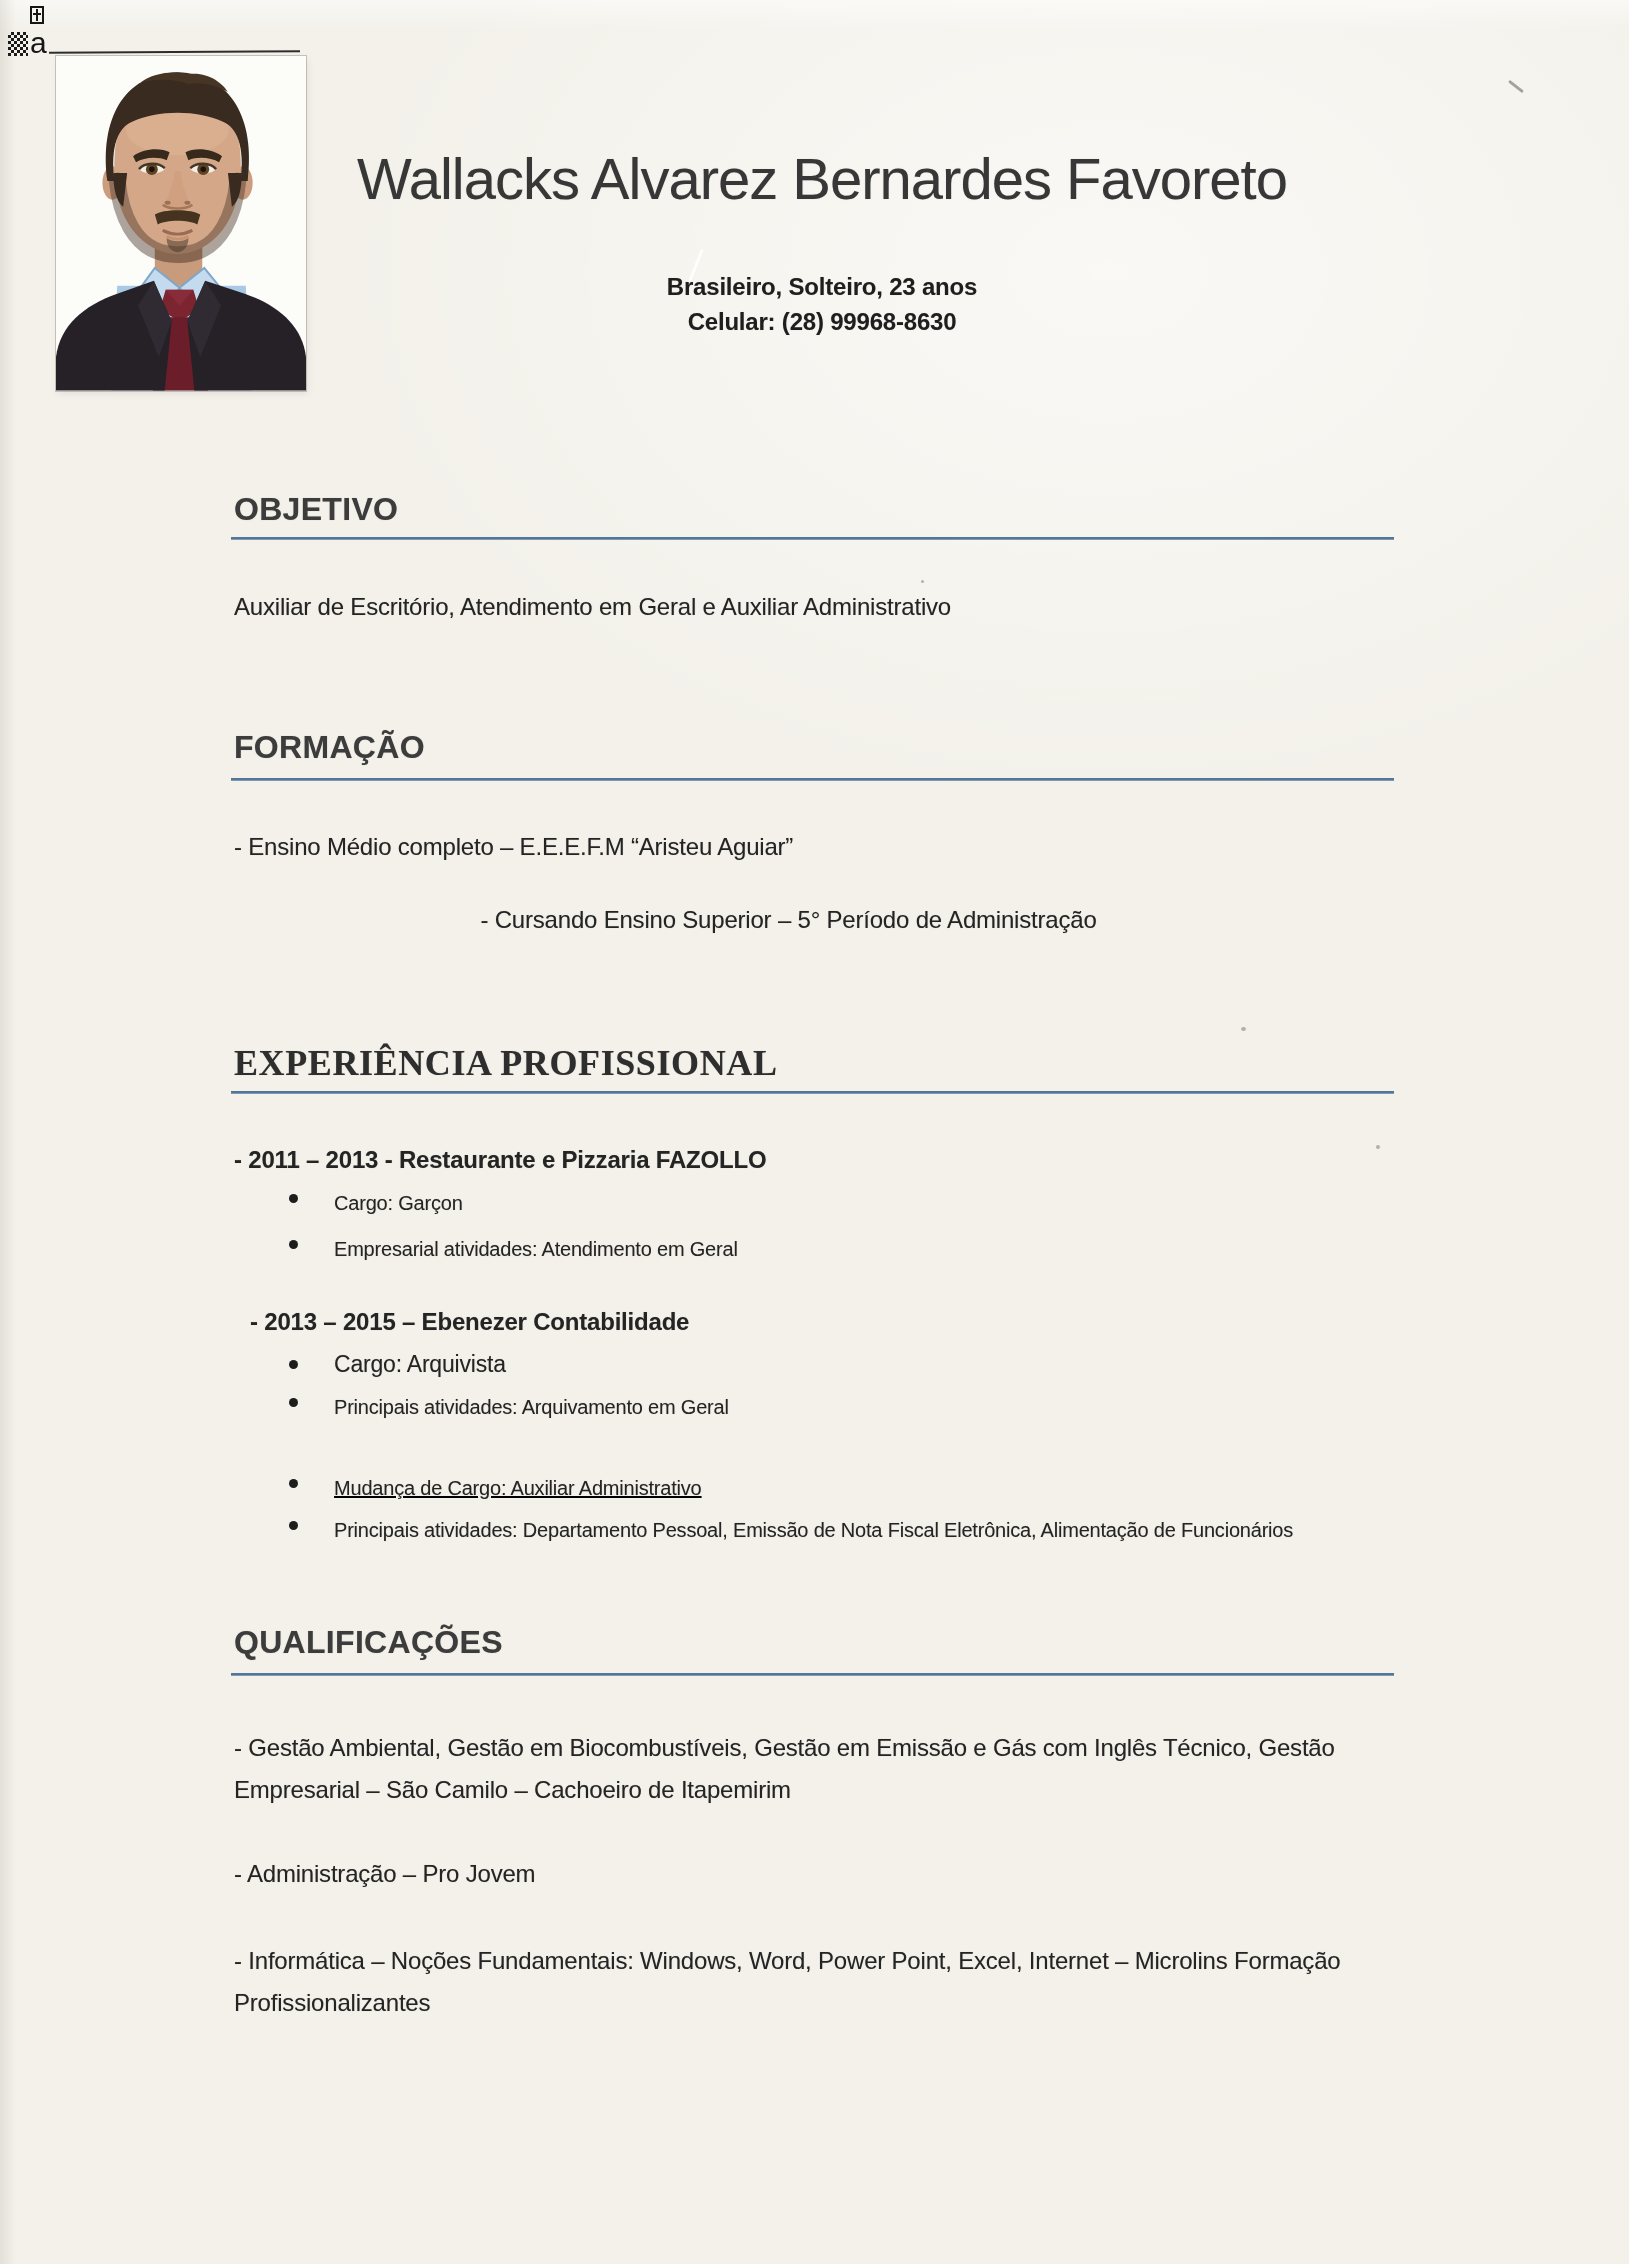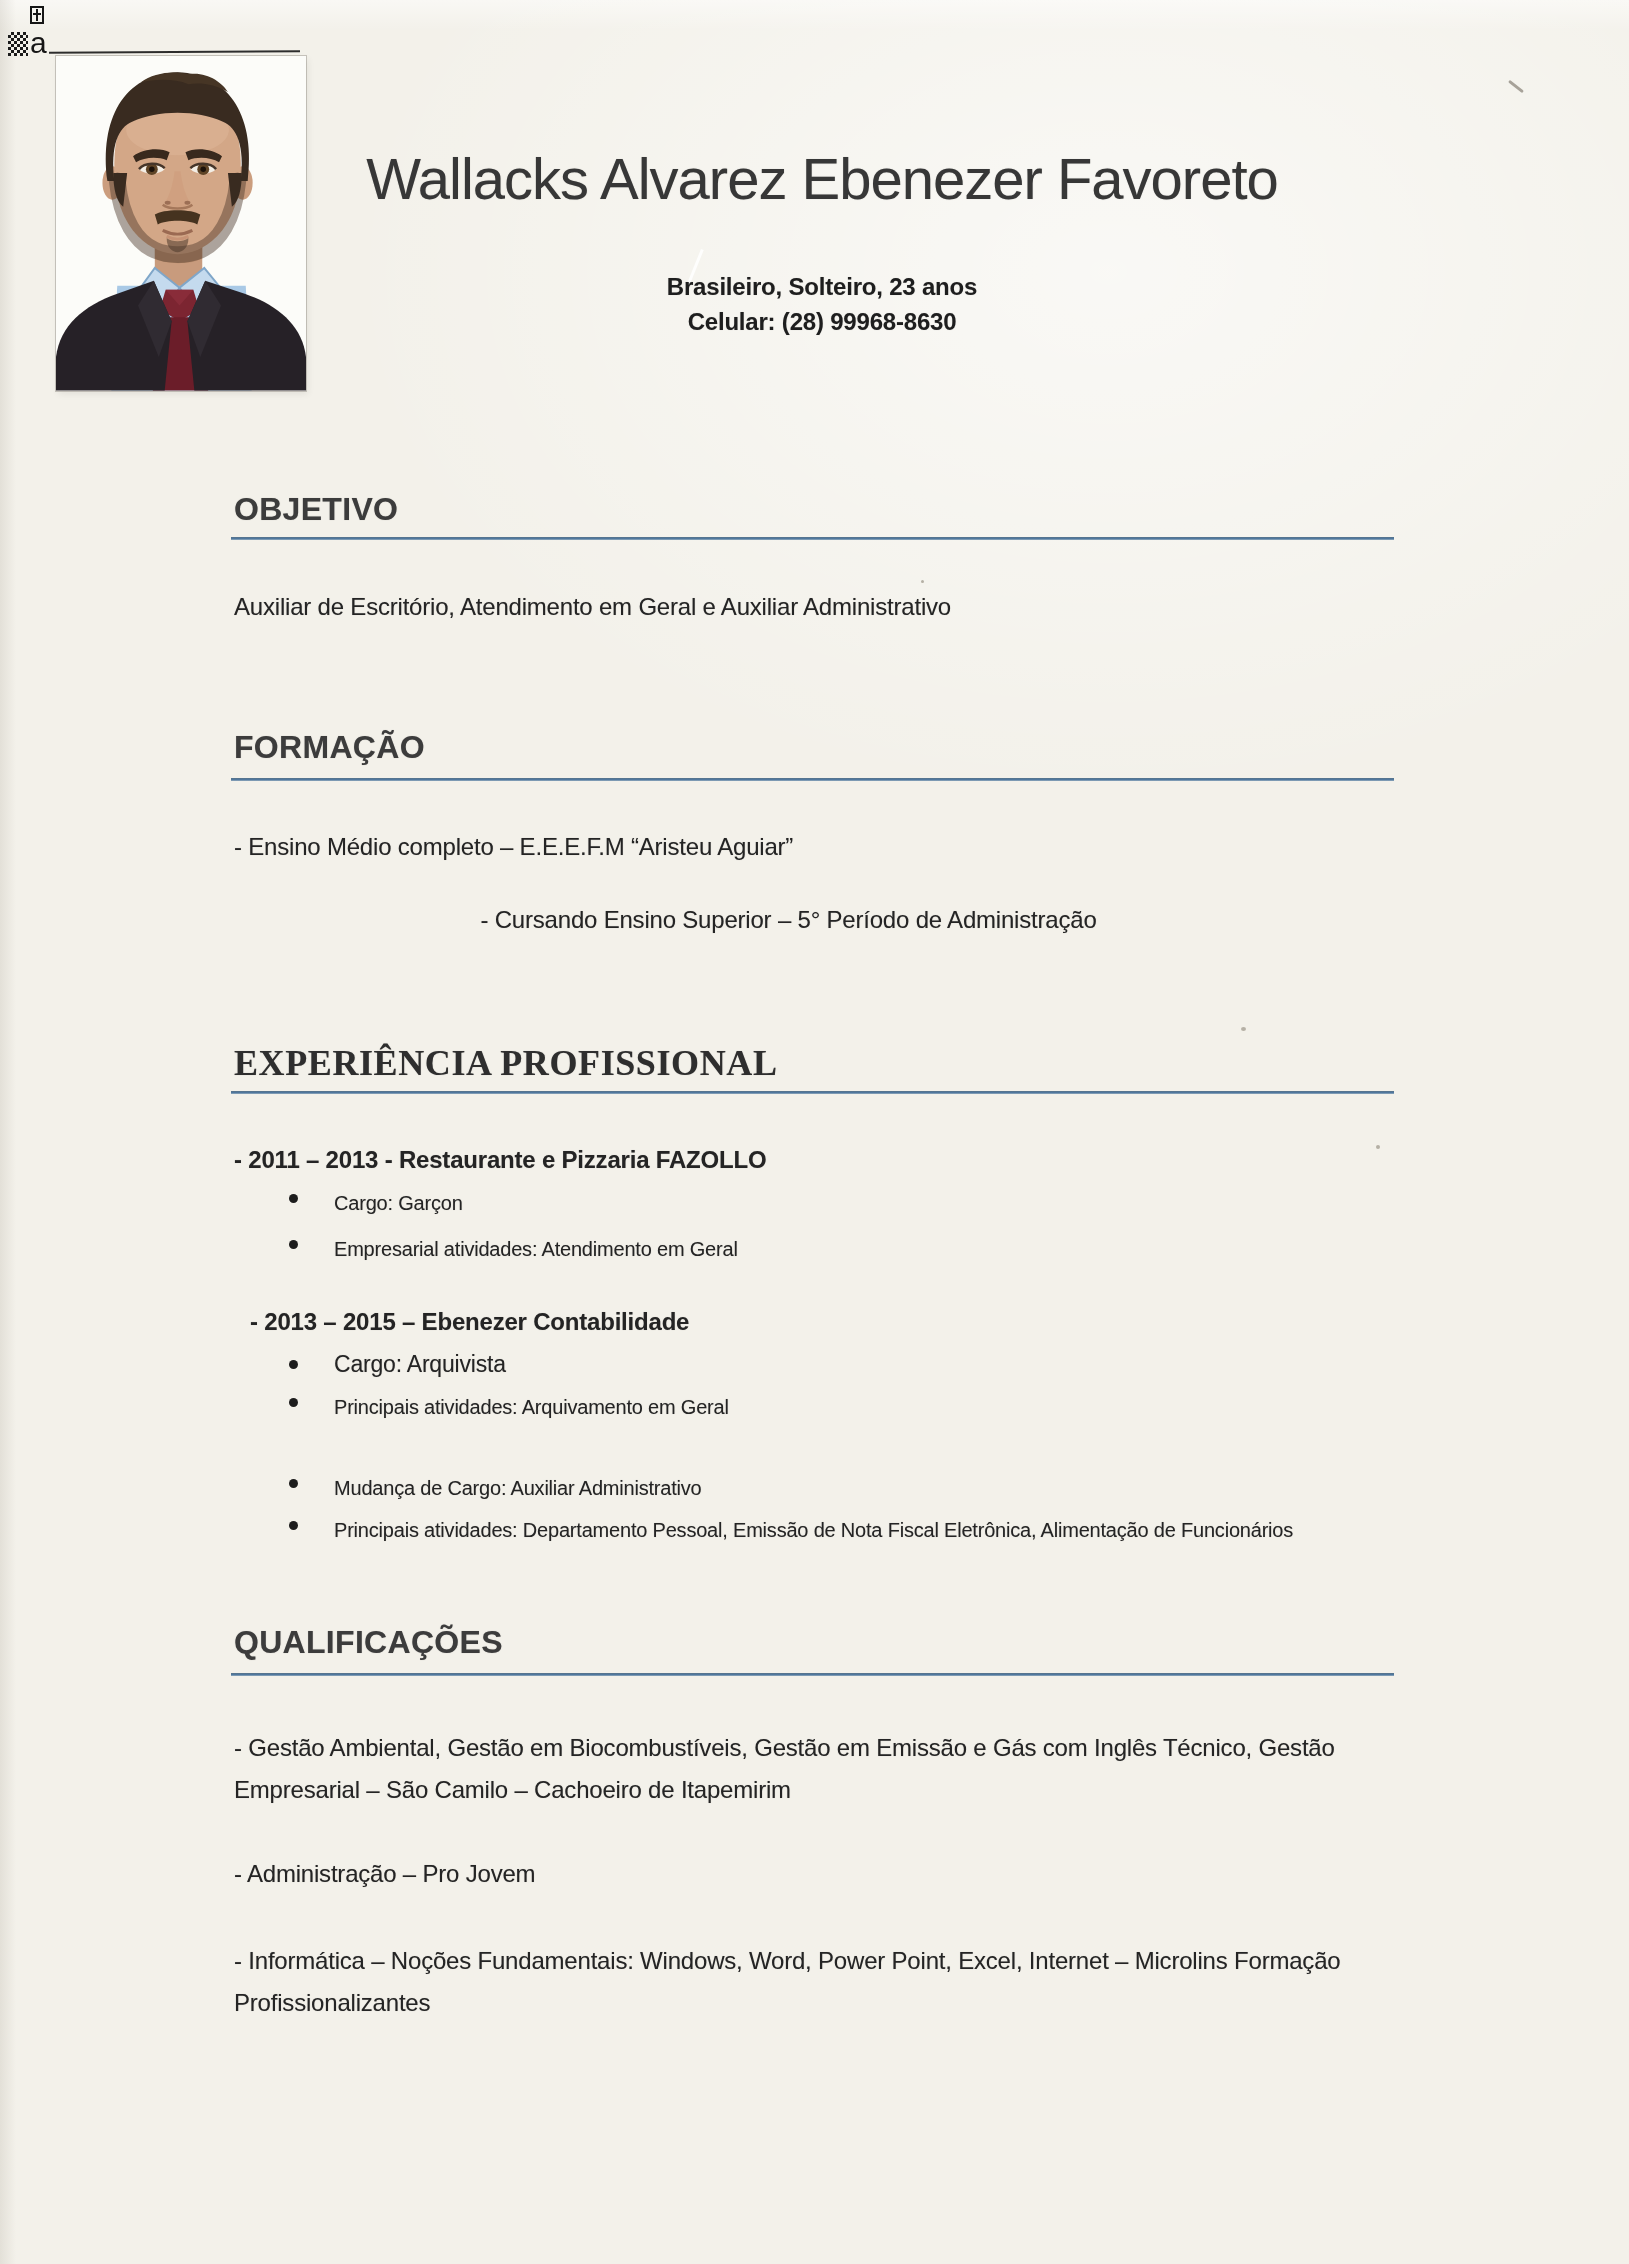--- a/index.html
+++ b/index.html
@@ -124,21 +124,21 @@
       <ellipse cx="113" cy="148" rx="3" ry="2" fill="#8e6248" opacity="0.8"></ellipse>
       <ellipse cx="133" cy="148" rx="3" ry="2" fill="#8e6248" opacity="0.8"></ellipse>
 
       <path d="M100 160 C108 154 138 154 146 160 L143 170 C134 165 112 165 103 170 Z" fill="#46331f"></path>
       <path d="M108 176 C118 181 128 181 138 176" stroke="#9b6a52" stroke-width="3" fill="none"></path>
       <path d="M112 182 C120 186 126 186 134 182" stroke="#c28a6d" stroke-width="3" fill="none" opacity="0.7"></path>
       <path d="M112 184 C118 188 128 188 134 184 C134 194 128 198 123 198 C118 198 112 194 112 184 Z" fill="#4c382a" opacity="0.55"></path>
     </svg>
   </div>
 
-  <h1 class="name">Wallacks Alvarez Ebenezer Favoreto</h1>
+  <h1 class="name">Wallacks Alvarez Bernardes Favoreto</h1>
   <div class="contact">
     <div class="cline">Brasileiro, Solteiro, 23 anos</div>
     <div class="cline">Celular: (28) 99968-8630</div>
   </div>
 
   <h2 class="h2" style="top:491px;">OBJETIVO</h2>
   <div class="rule" style="top:537px;"></div>
   <p class="body" style="top:586px;">Auxiliar de Escritório, Atendimento em Geral e Auxiliar Administrativo</p>
 
   <h2 class="h2" style="top:729px;">FORMAÇÃO</h2>
@@ -161,21 +161,21 @@
 
   <p class="body bold" style="top:1301px;margin-left:16px;">- 2013 – 2015 – Ebenezer Contabilidade</p>
   <div class="bullet small" style="top:1348px;">
     <span class="dot"></span>
     <span class="btxt">Cargo: Arquivista</span>
   </div>
   <div class="bullet" style="top:1386px;">
     <span class="dot"></span>
     <span class="btxt">Principais atividades: Arquivamento em Geral</span>
   </div>
-  <div class="bullet" style="top:1467px;">
+  <div class="bullet" style="top:1467px;text-decoration:underline;">
     <span class="dot"></span>
     <span class="btxt">Mudança de Cargo: Auxiliar Administrativo</span>
   </div>
   <div class="bullet" style="top:1509px;">
     <span class="dot"></span>
     <span class="btxt">Principais atividades: Departamento Pessoal, Emissão de Nota Fiscal Eletrônica, Alimentação de Funcionários</span>
   </div>
 
   <h2 class="h2" style="top:1624px;">QUALIFICAÇÕES</h2>
   <div class="rule" style="top:1673px;"></div>

